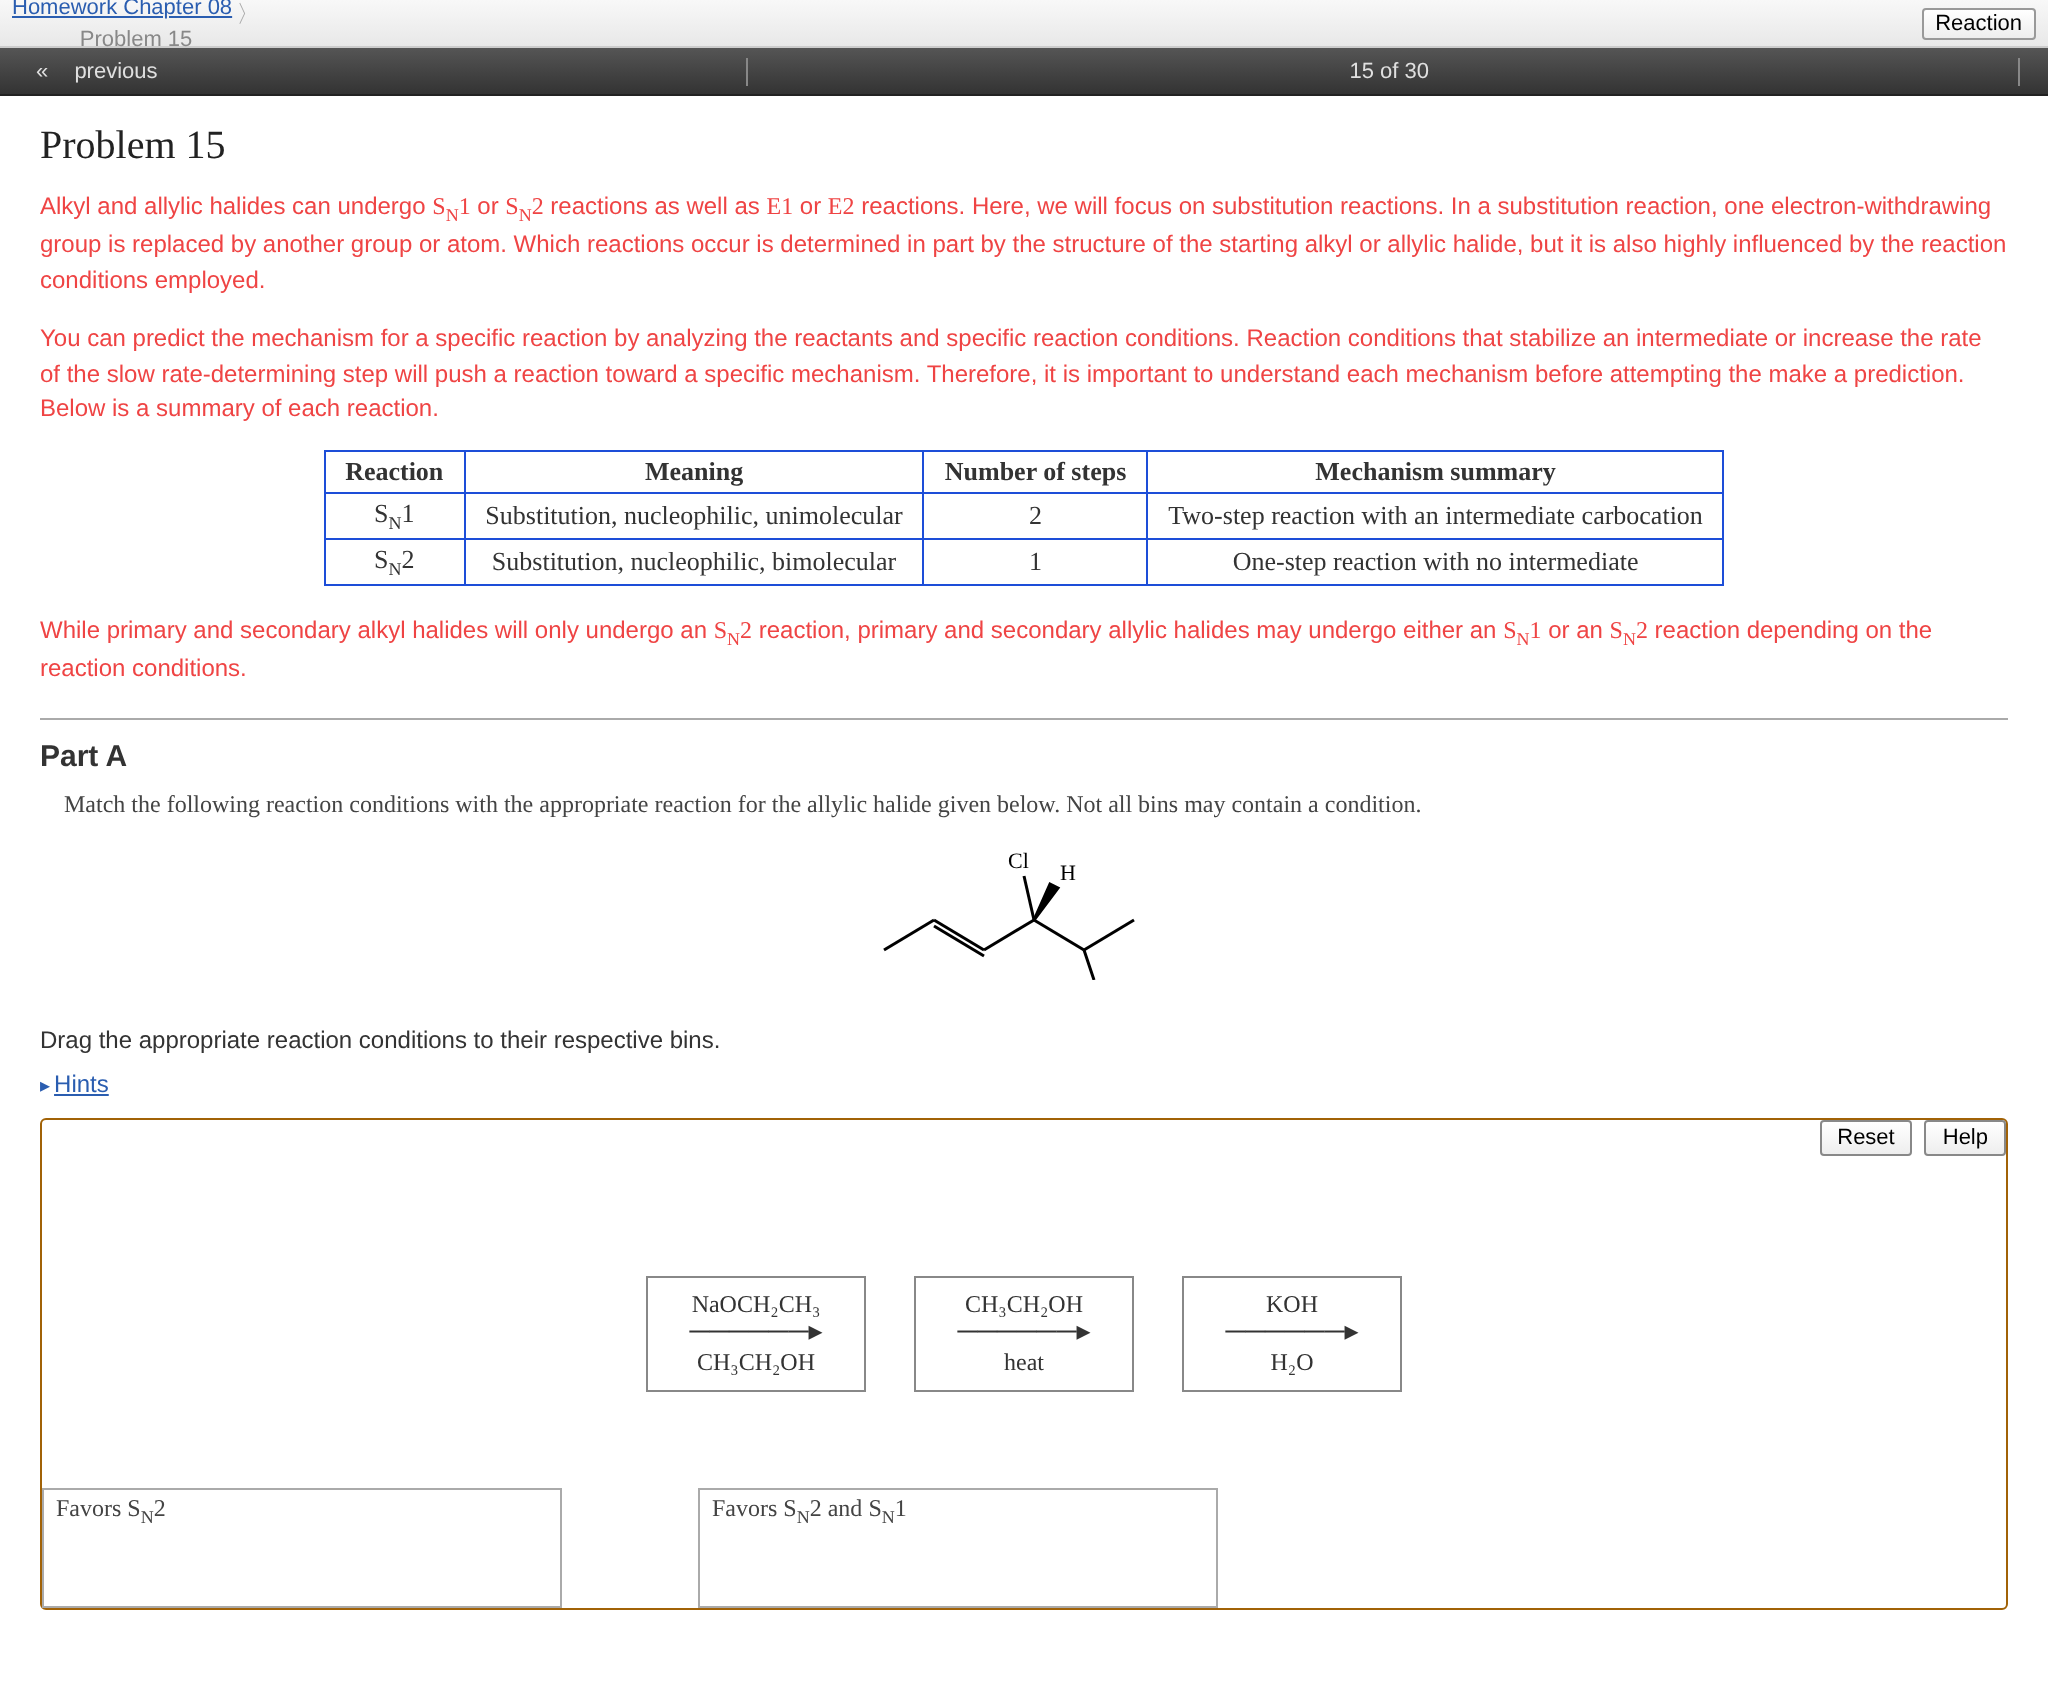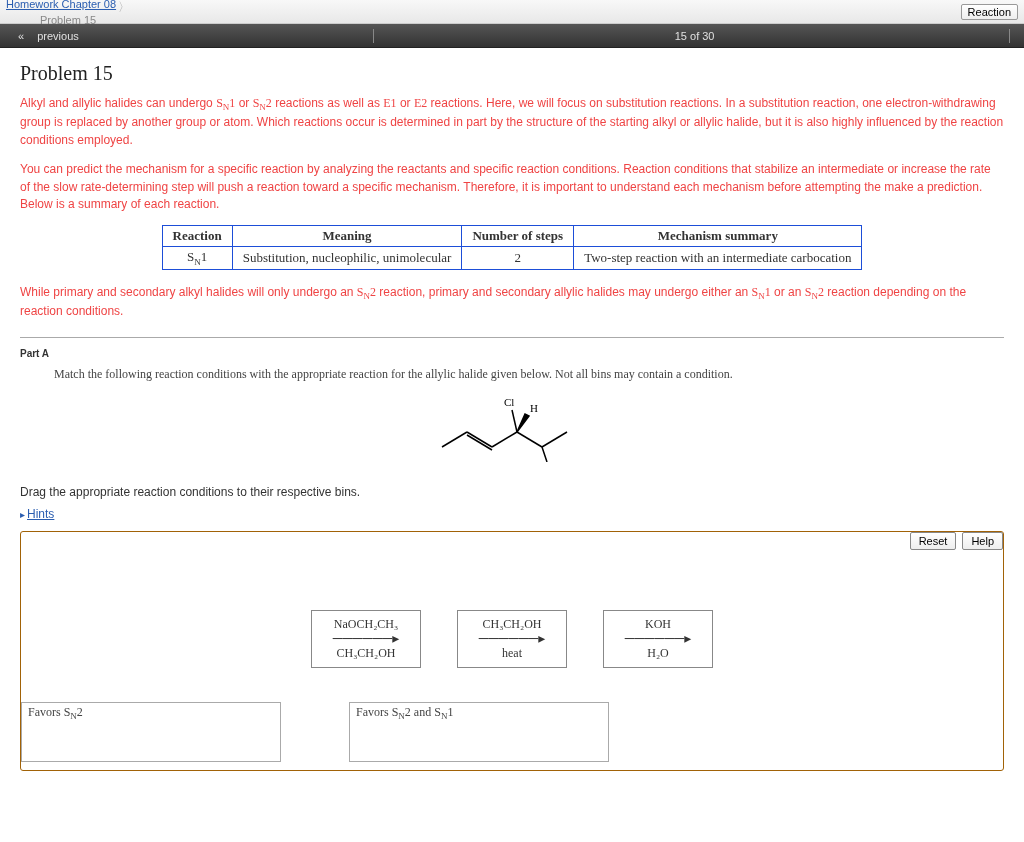--- a/index.html
+++ b/index.html
@@ -15,30 +15,30 @@
 .prev-link { cursor:pointer; }
 .divider-v { border-left:1px solid #888; height:14px; margin:0 6px; }
 .main { padding:14px 20px 0 20px; }
 .problem-title { font-family:"Times New Roman",serif; font-size:20px; color:#222; margin-bottom:10px; }
 .bodytext { font-size:12px; color:#ef4444; line-height:1.45; margin-bottom:12px; }
 table.summary { border-collapse:collapse; margin:4px auto 14px auto; font-family:"Times New Roman",serif; font-size:13px; color:#333; }
 table.summary th, table.summary td { border:1px solid #1d4ed8; padding:2px 10px; text-align:center; }
 .srm-inline { font-family:"Times New Roman",serif; white-space:nowrap; }
 sub{font-size:9px;}
 .hr { border-top:1px solid #aaa; margin:16px 0 10px 0; }
-.parta { font-size:10px; font-weight:bold; font-family:Arial; margin-bottom:8px; }
-.parta-sub { font-size:12px; color:#444; font-family:"Times New Roman",serif; margin-left:34px; margin-bottom:10px; }
+.parta { font-size:15px; font-weight:bold; font-family:Arial; margin-bottom:8px; }
+.parta-sub { font-size:12px; color:#444; font-family:"Times New Roman",serif; margin-left:12px; margin-bottom:10px; }
 .molecule { text-align:center; margin:6px 0 20px 0; }
 .drag-instr { font-size:12px; font-weight:normal; color:#333; margin:12px 0 8px 0; }
 .hints { color:#2a5db0; text-decoration:underline; font-size:12px; cursor:pointer; }
 .hints-caret { color:#2a5db0; font-size:10px; margin-right:2px; }
 .activity-box { border:1px solid #a16207; border-radius:3px; margin-top:10px; min-height:240px; position:relative; }
 .btn-row { display:flex; justify-content:flex-end; gap:6px; margin-bottom:60px; }
 .small-btn { border:1px solid #888; background:linear-gradient(#fff,#eee); font-size:11px; padding:2px 8px; cursor:pointer; border-radius:2px; }
-.chips-row { display:flex; gap:36px; justify-content:center; margin-bottom:34px; }
+.chips-row { display:flex; gap:24px; justify-content:center; margin-bottom:48px; }
 .chip { border:1px solid #888; padding:6px 14px; font-family:"Times New Roman",serif; font-size:12px; text-align:center; cursor:move; background:#fff; min-width:110px; }
 .chip .arrow { display:block; font-size:14px; line-height:10px; margin:2px 0; }
 .bins-row { display:flex; gap:68px; justify-content:flex-start; }
 .bin { border:1px solid #aaa; min-width:260px; min-height:60px; padding:2px 6px; }
 .bin-label { font-family:"Times New Roman",serif; font-size:12px; color:#444; }
 sub.n{font-size:9px; vertical-align:sub;}
 </style>
 </head>
 <body>
 
@@ -75,20 +75,26 @@
       <th>Reaction</th>
       <th>Meaning</th>
       <th>Number of steps</th>
       <th>Mechanism summary</th>
     </tr>
     <tr>
       <td><span class="srm-inline"><span>S</span><sub class="n">N</sub><span>1</span></span></td>
       <td>Substitution, nucleophilic, unimolecular</td>
       <td>2</td>
       <td>Two-step reaction with an intermediate carbocation</td>
+    </tr>
+    <tr>
+      <td><span class="srm-inline"><span>S</span><sub class="n">N</sub><span>2</span></span></td>
+      <td>Substitution, nucleophilic, bimolecular</td>
+      <td>1</td>
+      <td>One-step reaction with no intermediate</td>
     </tr>
   </tbody>
     </table>
 
   <p class="bodytext">
     <span>While primary and secondary alkyl halides will only undergo an </span><span class="srm-inline"><span>S</span><sub class="n">N</sub><span>2</span></span><span> reaction, primary and secondary allylic halides may undergo either an </span><span class="srm-inline"><span>S</span><sub class="n">N</sub><span>1</span></span><span> or an </span><span class="srm-inline"><span>S</span><sub class="n">N</sub><span>2</span></span><span> reaction depending on the reaction conditions.</span>
   </p>
 
   <div class="hr"></div>
 

